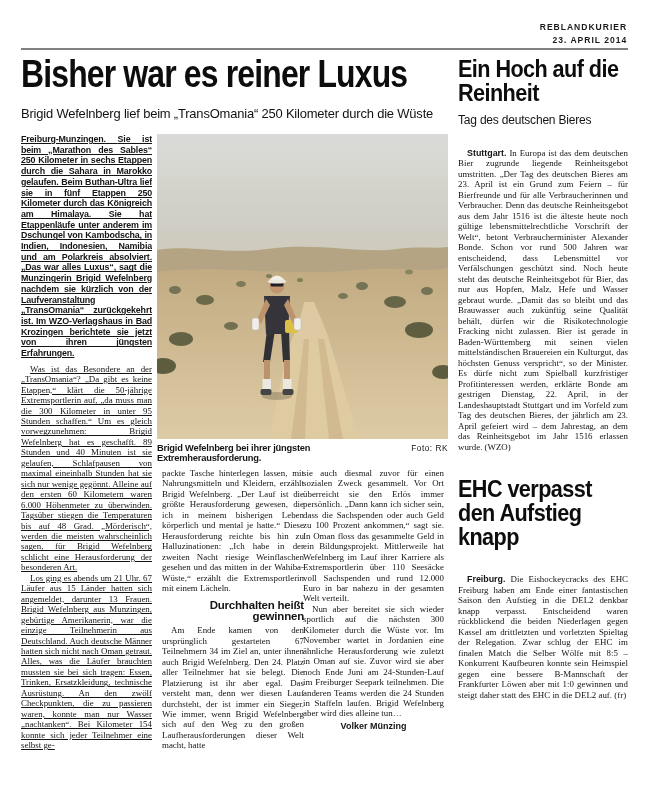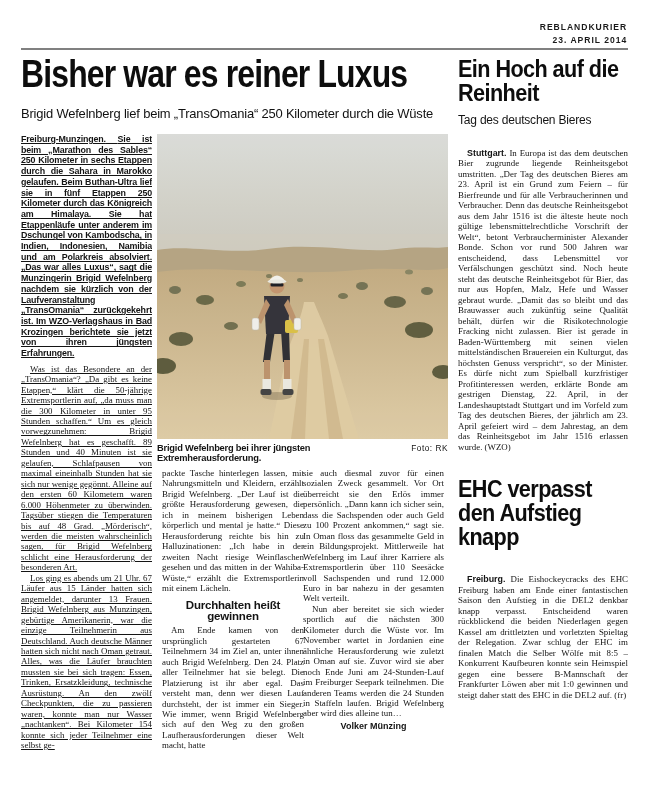--- a/index.html
+++ b/index.html
@@ -33,21 +33,21 @@
   .bodycol p.noindent { text-indent: 0; }
   .col1 { top: 134px; left: 21px; width: 131px; height: 648px; text-decoration: underline; }
   .col2 { top: 468px; left: 162px; width: 142px; height: 314px; }
   .col3 { top: 468px; left: 303px; width: 141px; height: 314px; }
 
   .lead { font-family: "Liberation Sans", sans-serif; font-weight: 700;
           font-size: 8.9px; line-height: 10.7px; text-indent: 0 !important;
           margin-bottom: 5px !important; letter-spacing: -0.15px; }
 
   .crosshead { font-family: "Liberation Sans", sans-serif; font-weight: 700;
-               font-size: 11.5px; margin: 7px 0 4px 0; text-indent: 0; text-align: center;
+               font-size: 11.5px; margin: 7px 0 4px 0; text-indent: 0; text-align: right;
                letter-spacing: -0.2px; }
   .byline { font-family: "Liberation Sans", sans-serif; font-weight: 700;
             font-size: 9px; text-align: center; margin-top: 2px; }
   .dateline { font-family: "Liberation Sans", sans-serif; font-weight: 700; }
 
   
   .photo { top: 134px; left: 157px; width: 291px; height: 305px; background: #c9c3b2; }
   .photo svg { display: block; width: 100%; height: 100%; }
   .caption-row { top: 443px; left: 157px; width: 291px; display: flex;
                  justify-content: space-between; align-items: flex-start; }

